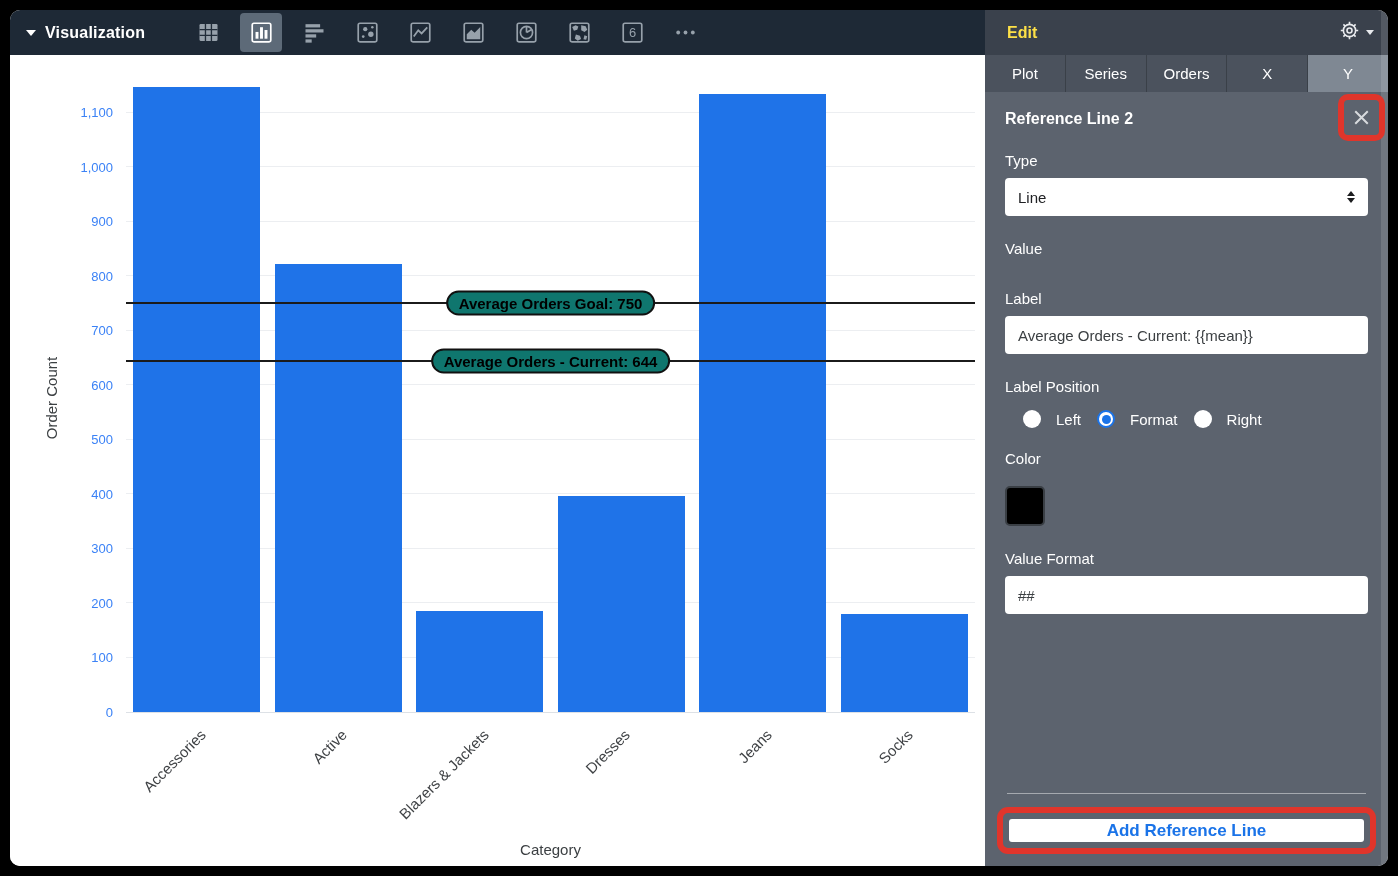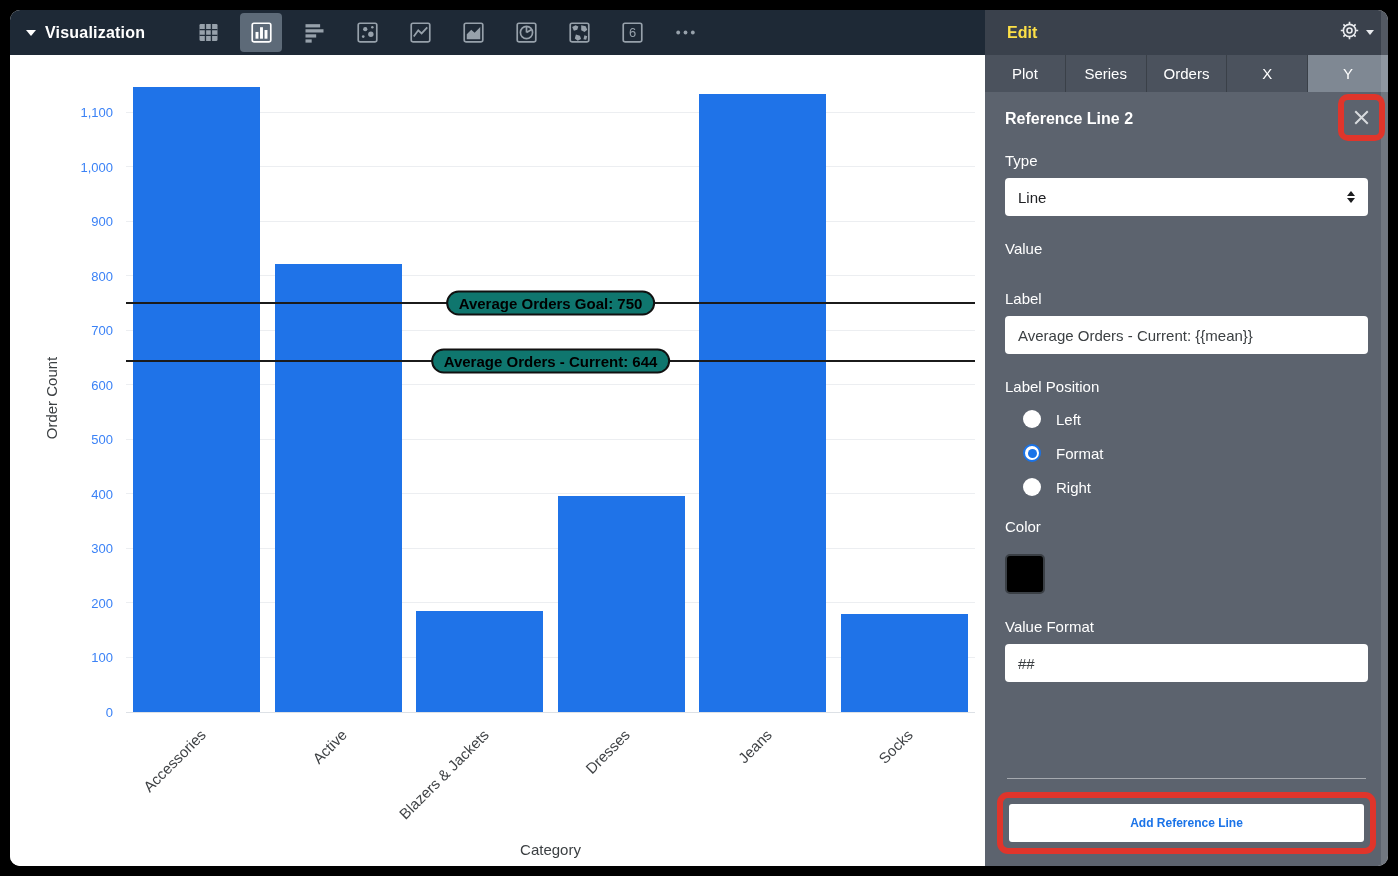--- a/index.html
+++ b/index.html
@@ -122,42 +122,42 @@
   }
   .spin { display: flex; flex-direction: column; gap: 2.5px; }
   .spin i { width: 0; height: 0; border-left: 4.5px solid transparent; border-right: 4.5px solid transparent; display: block; }
   .spin .up { border-bottom: 5.5px solid #1c1d1f; }
   .spin .dn { border-top: 5.5px solid #1c1d1f; }
   input.txt {
     width: 100%; height: 38px; border: none; border-radius: 4px;
     padding: 0 13px; font-size: 15px; color: #3c4043;
     font-family: "Liberation Sans", sans-serif; background: #fff; outline: none;
   }
-  .radio-group { margin-top: 16px; display: flex; flex-direction: column; gap: 16px; padding-left: 18px; }
+  .radio-group { margin-top: 16px; display: flex; flex-direction: row; gap: 16px; padding-left: 18px; }
   .radio-row { display: flex; align-items: center; gap: 15px; cursor: pointer; }
   .radio { width: 18px; height: 18px; border-radius: 50%; background: #fff; position: relative; flex: 0 0 18px; }
   .radio.selected { border: 2px solid var(--accent-blue); background: #fff; }
   .radio.selected::after {
     content: ""; position: absolute; inset: 2.5px; border-radius: 50%;
     background: var(--accent-blue);
   }
   .radio-label { color: #fff; font-size: 15px; }
   .swatch {
     margin-top: 10px; width: 40px; height: 40px;
     background: #000; border: 2px solid #3a3f45; border-radius: 5px; cursor: pointer;
   }
   .bottom { margin-top: auto; }
   .divider { height: 1px; background: rgba(255,255,255,.45); margin: 0 2px 13px; }
   .add-annotation {
     border: 6px solid var(--annotation-red); border-radius: 11px;
     padding: 6px; margin: 0 -8px 2px;
   }
   .add-btn {
-    width: 100%; height: 38px; background: #fff; border: none; border-radius: 3px;
-    color: var(--accent-blue); font-size: 12px; font-weight: 700;
+    width: 100%; height: 23px; background: #fff; border: none; border-radius: 3px;
+    color: var(--accent-blue); font-size: 17px; font-weight: 700;
     font-family: "Liberation Sans", sans-serif; cursor: pointer;
   }
 </style>
 </head>
 <body>
 
 <div class="window">
 
   <div class="left">
 

